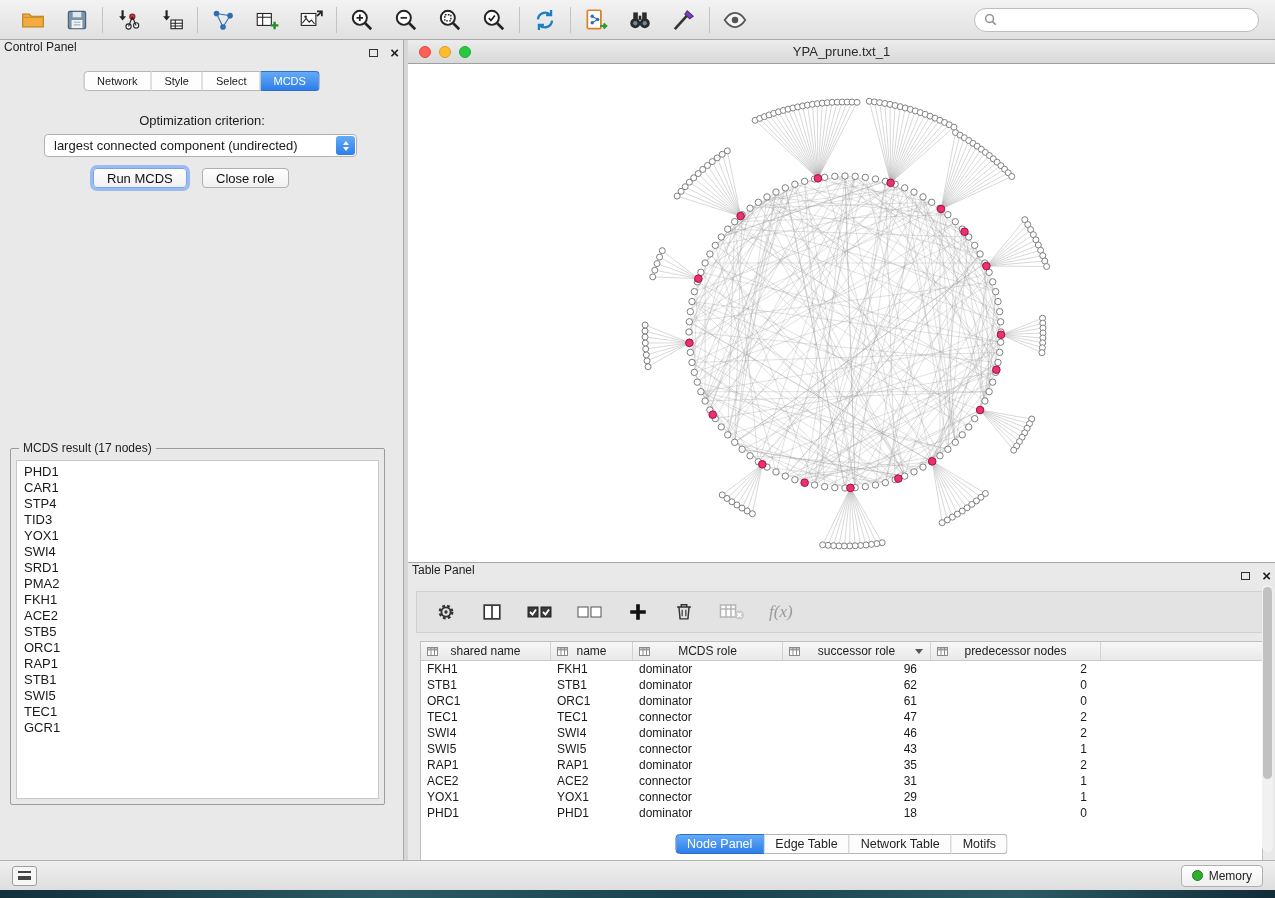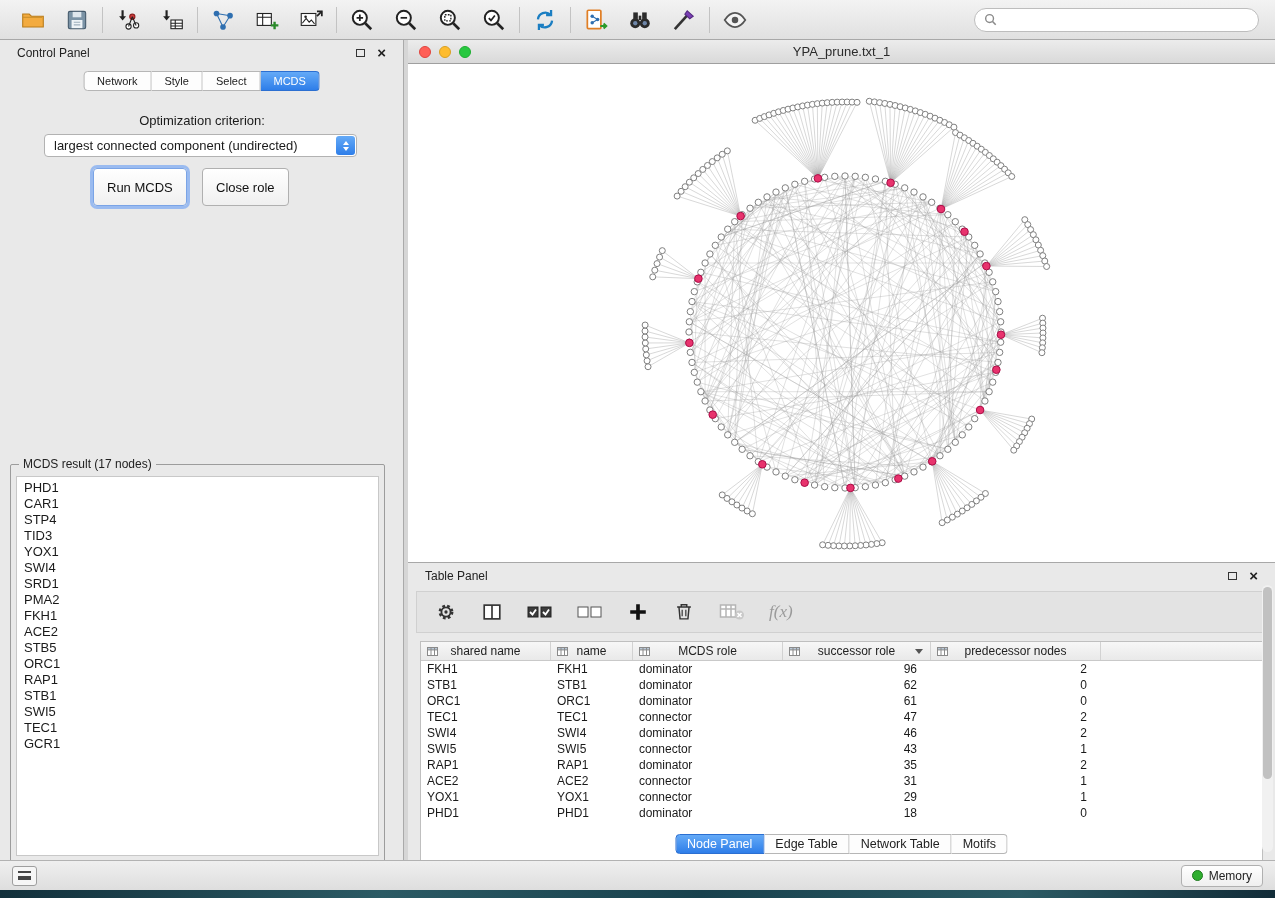--- a/index.html
+++ b/index.html
@@ -10,39 +10,39 @@
   #toolbar{position:absolute;left:0;top:0;width:1275px;height:40px;background:linear-gradient(#f3f3f3,#e0e0e0);border-bottom:1px solid #a8a8a8;display:flex;align-items:center;padding:0 8px}
   .tb-group{display:flex;align-items:center;gap:14px;padding:0 10px}
   .tb-sep{width:1px;height:26px;background:#c3c3c3}
   .tb-btn{width:30px;height:30px;display:flex;align-items:center;justify-content:center;border-radius:4px;cursor:pointer}
   .tb-btn svg{display:block}
   #search-box{margin-left:auto;margin-right:8px;width:285px;height:24px;background:#fff;border:1px solid #bdbdbd;border-radius:12px;display:flex;align-items:center;padding:0 9px;gap:5px}
   #search-box input{border:none;outline:none;flex:1;font-size:12px;background:transparent;font-family:"Liberation Sans",sans-serif}
 
   
   #control-panel{position:absolute;left:0;top:40px;width:404px;height:820px;background:#e9e9e9;border-right:1px solid #aaa}
-  .panel-header{height:26px;display:flex;align-items:center;padding:0 17px;font-size:12px;color:#222}
+  .panel-header{height:26px;display:flex;padding:0 4px;font-size:12px;color:#222}
   .panel-header .win-icons{margin-left:auto;display:flex;gap:12px;align-items:center}
   .float-ic{width:9px;height:8px;border:1.5px solid #333;display:inline-block;cursor:pointer}
   .close-ic{font-size:15px;font-weight:bold;color:#222;line-height:10px;cursor:pointer}
   .seg-tabs{position:absolute;left:50%;top:31px;transform:translateX(-50%);display:flex;white-space:nowrap}
   .seg-tab{padding:3px 13px;font-size:11px;background:#fdfdfd;border:1px solid #b6b6b6;border-left:none;cursor:pointer;color:#222}
   .seg-tab:first-child{border-left:1px solid #b6b6b6;border-radius:4px 0 0 4px}
   .seg-tab:last-child{border-radius:0 4px 4px 0}
   .seg-tab.active{background:linear-gradient(#64aaf7,#2e7ee9);color:#fff;border-color:#2b6fd1}
   #opt-label{position:absolute;left:0;top:73px;width:404px;text-align:center;font-size:13px}
   #criterion-select{position:absolute;left:44px;top:94px;width:313px;height:23px;background:#fff;border:1px solid #b2b2b2;border-radius:4px;display:flex;align-items:center;cursor:pointer}
   #criterion-select .val{flex:1;padding:0 9px;font-size:13px;white-space:nowrap;overflow:hidden}
   .stepper{width:19px;height:19px;margin-right:1px;background:linear-gradient(#64aaf7,#2e7ee9);border-radius:3px;display:flex;flex-direction:column;align-items:center;justify-content:center;gap:2px}
   .tri-up{width:0;height:0;border-left:3.5px solid transparent;border-right:3.5px solid transparent;border-bottom:4px solid #fff}
   .tri-down{width:0;height:0;border-left:3.5px solid transparent;border-right:3.5px solid transparent;border-top:4px solid #fff}
-  .btn{height:38px;background:linear-gradient(#ffffff,#f0f0f0);border:1px solid #b0b0b0;border-radius:4px;font-size:13px;padding:0 13px;cursor:pointer;font-family:"Liberation Sans",sans-serif;color:#111}
+  .btn{height:20px;background:linear-gradient(#ffffff,#f0f0f0);border:1px solid #b0b0b0;border-radius:4px;font-size:13px;padding:0 13px;cursor:pointer;font-family:"Liberation Sans",sans-serif;color:#111}
   #run-mcds{position:absolute;left:93px;top:128px;box-shadow:0 0 0 3px rgba(90,150,246,.55);border-color:#7aa4e6}
   #close-panel{position:absolute;left:202px;top:128px}
-  #mcds-group{position:absolute;left:10px;top:424px;width:375px;height:398px;border:1px solid #9c9c9c;border-radius:2px}
+  #mcds-group{position:absolute;left:10px;top:408px;width:375px;height:357px;border:1px solid #9c9c9c;border-radius:2px}
   #mcds-group-title{position:absolute;top:-8px;left:8px;background:#e9e9e9;padding:0 4px;font-size:12px;color:#222}
   #mcds-result-list{position:absolute;left:5px;right:5px;top:11px;bottom:5px;background:#fff;border:1px solid #c8c8c8;overflow:hidden;padding:3px 7px;font-size:13px;line-height:16px}
   .list-item{height:16px;cursor:default}
 
   
   #splitter{position:absolute;left:404px;top:40px;width:4px;height:820px;background:#d6d6d6}
   #network-window{position:absolute;left:408px;top:40px;width:867px;height:522px;background:#fff}
   #network-header{height:24px;background:linear-gradient(#ececec,#d9d9d9);border-bottom:1px solid #9f9f9f;position:relative;display:flex;align-items:center}
   .traffic{display:flex;gap:8px;margin-left:11px;z-index:2}
   .light{width:12px;height:12px;border-radius:50%;cursor:pointer}

